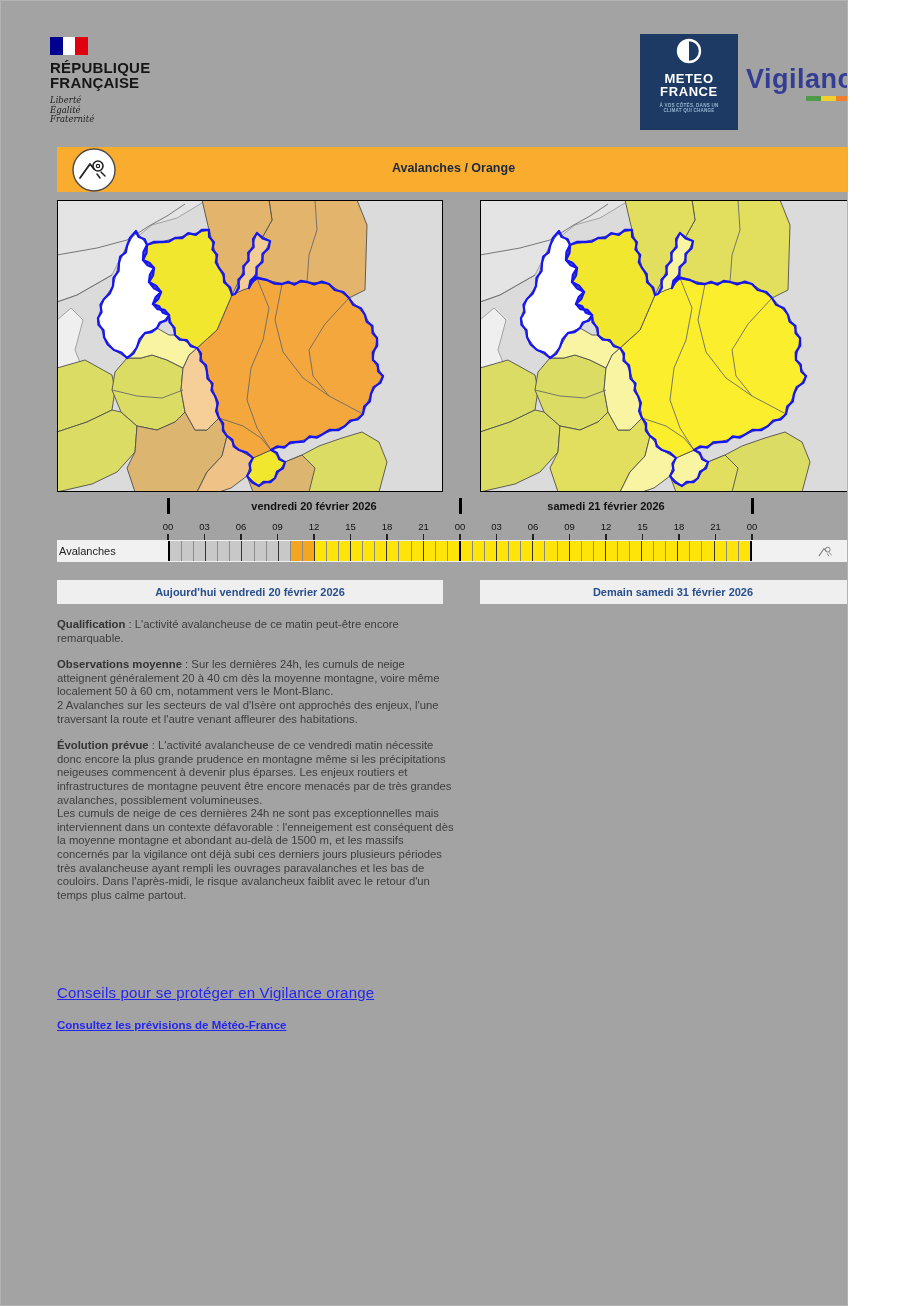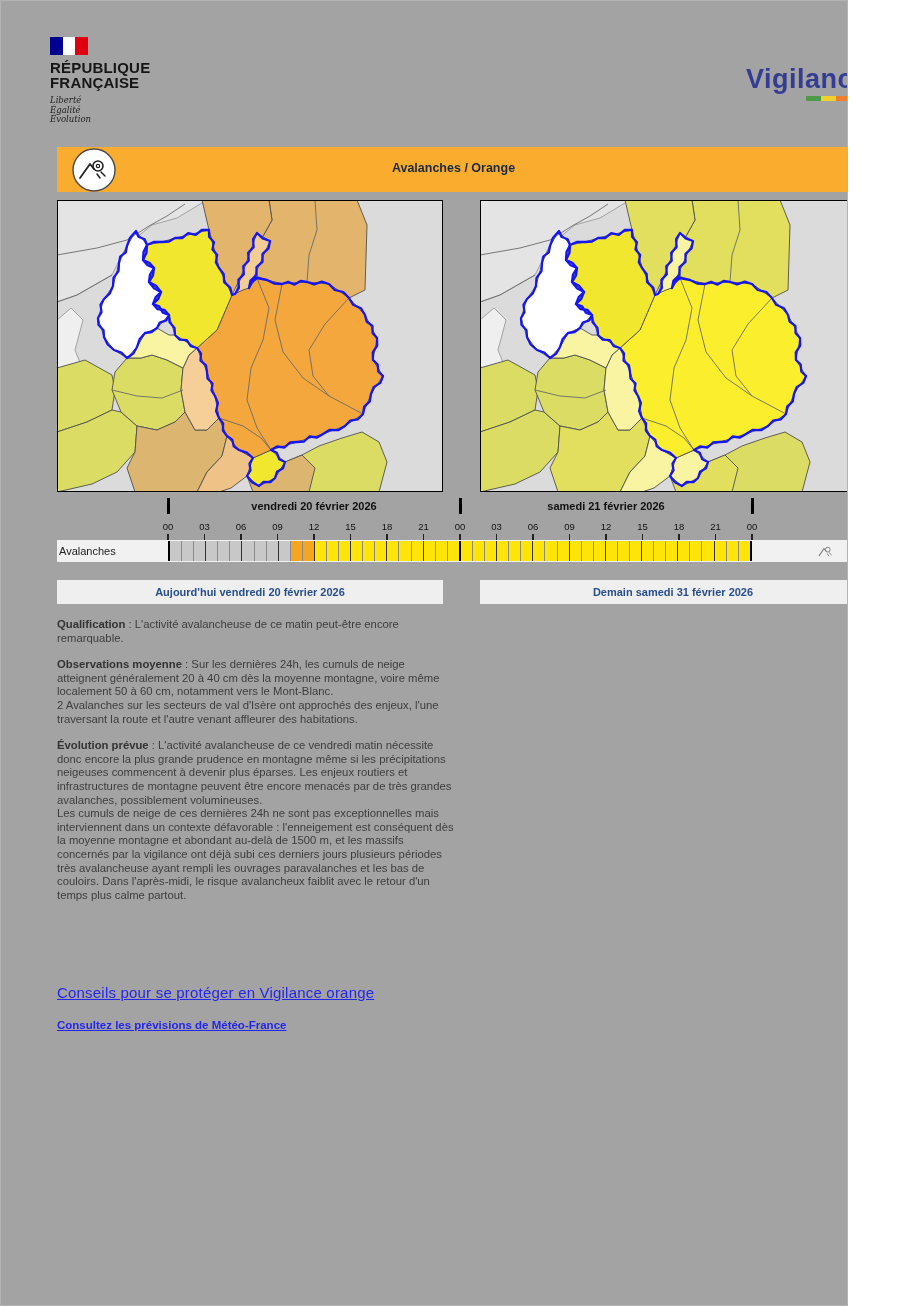--- a/index.html
+++ b/index.html
@@ -75,24 +75,38 @@
         <div style="background: rgb(255, 255, 255);"></div>
         <div style="background: rgb(225, 0, 15);"></div>
       </div>
     <div class="rf-title">
       <div>RÉPUBLIQUE</div>
       <div>FRANÇAISE</div>
     </div>
     <div class="rf-motto" id="rf-motto">
         <div>Liberté</div>
         <div>Égalité</div>
-        <div>Évolution</div>
+        <div>Fraternité</div>
       </div>
   </div>
 
+  <div class="mf-logo" style="background: rgb(28, 58, 99);">
+    <svg width="30" height="34" viewBox="0 0 30 34">
+      <circle cx="15" cy="17" r="11" fill="none" stroke="#fff" stroke-width="2.4"></circle>
+      <path d="M15,6 A11,11 0 0 0 15,28 Z" fill="#fff"></path>
+    </svg>
+    <div class="mf-name" style="margin-top:4px;">
+      <div>METEO</div>
+      <div>FRANCE</div>
+    </div>
+    <div class="mf-tag">
+      <div>À VOS CÔTÉS, DANS UN</div>
+      <div>CLIMAT QUI CHANGE</div>
+    </div>
+  </div>
 
   <div class="vig-logo">
     <div class="vig-word" style="color: rgb(51, 61, 147);">Vigilance</div>
     <div class="vig-bar" id="vig-bar">
         <div style="background: rgb(78, 155, 71);"></div>
         <div style="background: rgb(242, 206, 46);"></div>
         <div style="background: rgb(238, 127, 47);"></div>
         <div style="background: rgb(216, 38, 44);"></div>
       </div>
   </div>

